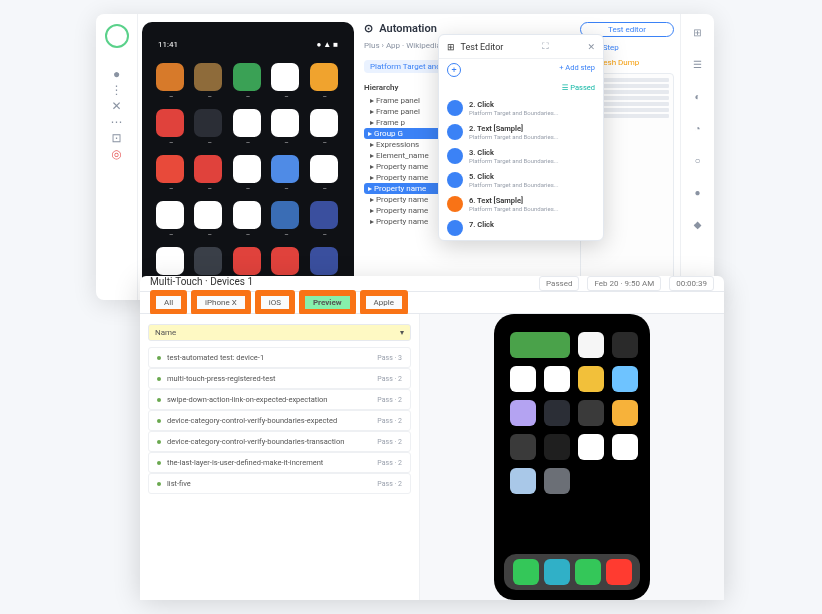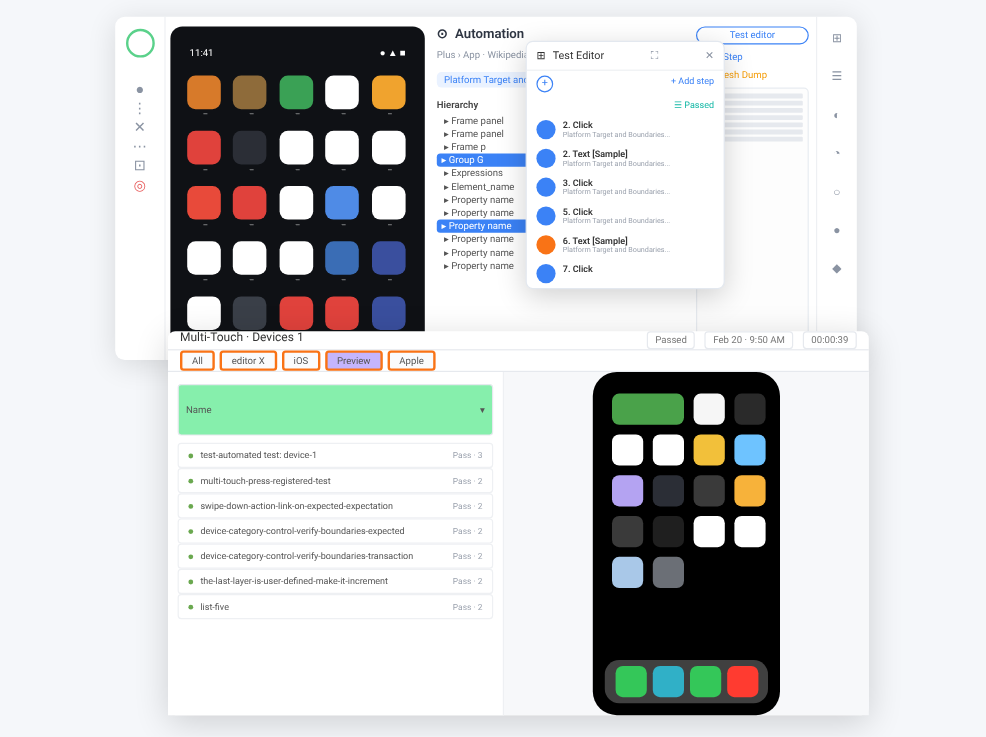--- a/index.html
+++ b/index.html
@@ -47,25 +47,25 @@
 
 .far-icons{width:34px;display:flex;flex-direction:column;align-items:center;padding:10px 0;gap:16px;border-left:1px solid #eef0f3}
 .dot-ic{width:16px;height:16px;border-radius:50%;display:flex;align-items:center;justify-content:center;font-size:10px;cursor:pointer}
 
 
 .win2{position:absolute;left:140px;top:276px;width:584px;height:320px;background:#fff;border-radius:6px;box-shadow:0 6px 28px rgba(0,0,0,.16);display:flex;flex-direction:column;z-index:3}
 .titlebar{height:26px;display:flex;align-items:flex-start;padding:0 10px;font-size:10px;color:#333;border-bottom:1px solid #e6e9ee}
 .title-meta{margin-left:auto;display:flex;gap:8px;font-size:8px;color:#777}
 .meta-box{border:1px solid #e6e9ee;padding:2px 6px;border-radius:3px}
 .toolbar{height:22px;display:flex;align-items:center;padding:0 10px;gap:4px;border-bottom:1px solid #e6e9ee}
-.tab{font-size:8px;padding:2px 8px;color:#555;border:2px solid #f97316;border-radius:3px;background:#fafbfc;cursor:pointer}
-.tab.active{background:#c4b5fd;font-weight:400}
+.tab{font-size:8px;padding:2px 8px;color:#555;border:6px solid #f97316;border-radius:3px;background:#fafbfc;cursor:pointer}
+.tab.active{background:#86efac;font-weight:700}
 .board{flex:1;display:flex;background:#f7f8fa}
 .list-side{width:280px;padding:10px 8px;display:flex;flex-direction:column;gap:6px;background:#fff;border-right:1px solid #eef0f3}
-.list-filter{border:1px solid #e6e9ee;font-size:8px;padding:16px 6px;border-radius:3px;color:#555;background:#86efac;cursor:pointer;display:flex;align-items:center;justify-content:space-between}
+.list-filter{border:1px solid #e6e9ee;font-size:8px;padding:3px 6px;border-radius:3px;color:#555;background:#fef9c3;cursor:pointer;display:flex;align-items:center;justify-content:space-between}
 .log-row{background:#fff;border:1px solid #eef0f3;border-radius:3px;padding:5px 8px;display:flex;align-items:center;gap:6px;font-size:7.5px;color:#555}
 .bullet{width:4px;height:4px;border-radius:50%;background:#6aa84f}
 .log-meta{margin-left:auto;color:#9aa1ad;font-size:7px}
 
 .preview{flex:1;display:flex;align-items:center;justify-content:center}
 .iphone{width:156px;height:286px;background:#000;border-radius:20px;padding:8px 6px;display:flex;flex-direction:column}
 .ios-grid{display:grid;grid-template-columns:repeat(4,1fr);gap:8px 8px;padding:10px}
 .ios-app{width:26px;height:26px;border-radius:6px}
 .widget{grid-column:1/3;height:26px;border-radius:6px;background:#4aa24a}
 .dock{height:36px;margin:auto 4px 2px 4px;background:rgba(255,255,255,.25);border-radius:12px;display:flex;justify-content:space-around;align-items:center;padding:0 6px}
@@ -307,21 +307,21 @@
   <div class="titlebar">
     <span>Multi-Touch · Devices 1</span>
     <div class="title-meta">
       <span class="meta-box">Passed</span>
       <span class="meta-box">Feb 20 · 9:50 AM</span>
       <span class="meta-box">00:00:39</span>
     </div>
   </div>
   <div class="toolbar" id="tabs">
       <div class="tab">All</div>
-      <div class="tab">editor X</div>
+      <div class="tab">iPhone X</div>
       <div class="tab">iOS</div>
       <div class="tab active">Preview</div>
       <div class="tab">Apple</div>
     </div>
   <div class="board">
     <div class="list-side">
       <div class="list-filter">
         <span>Name</span>
           <span>▾</span>
       </div>

